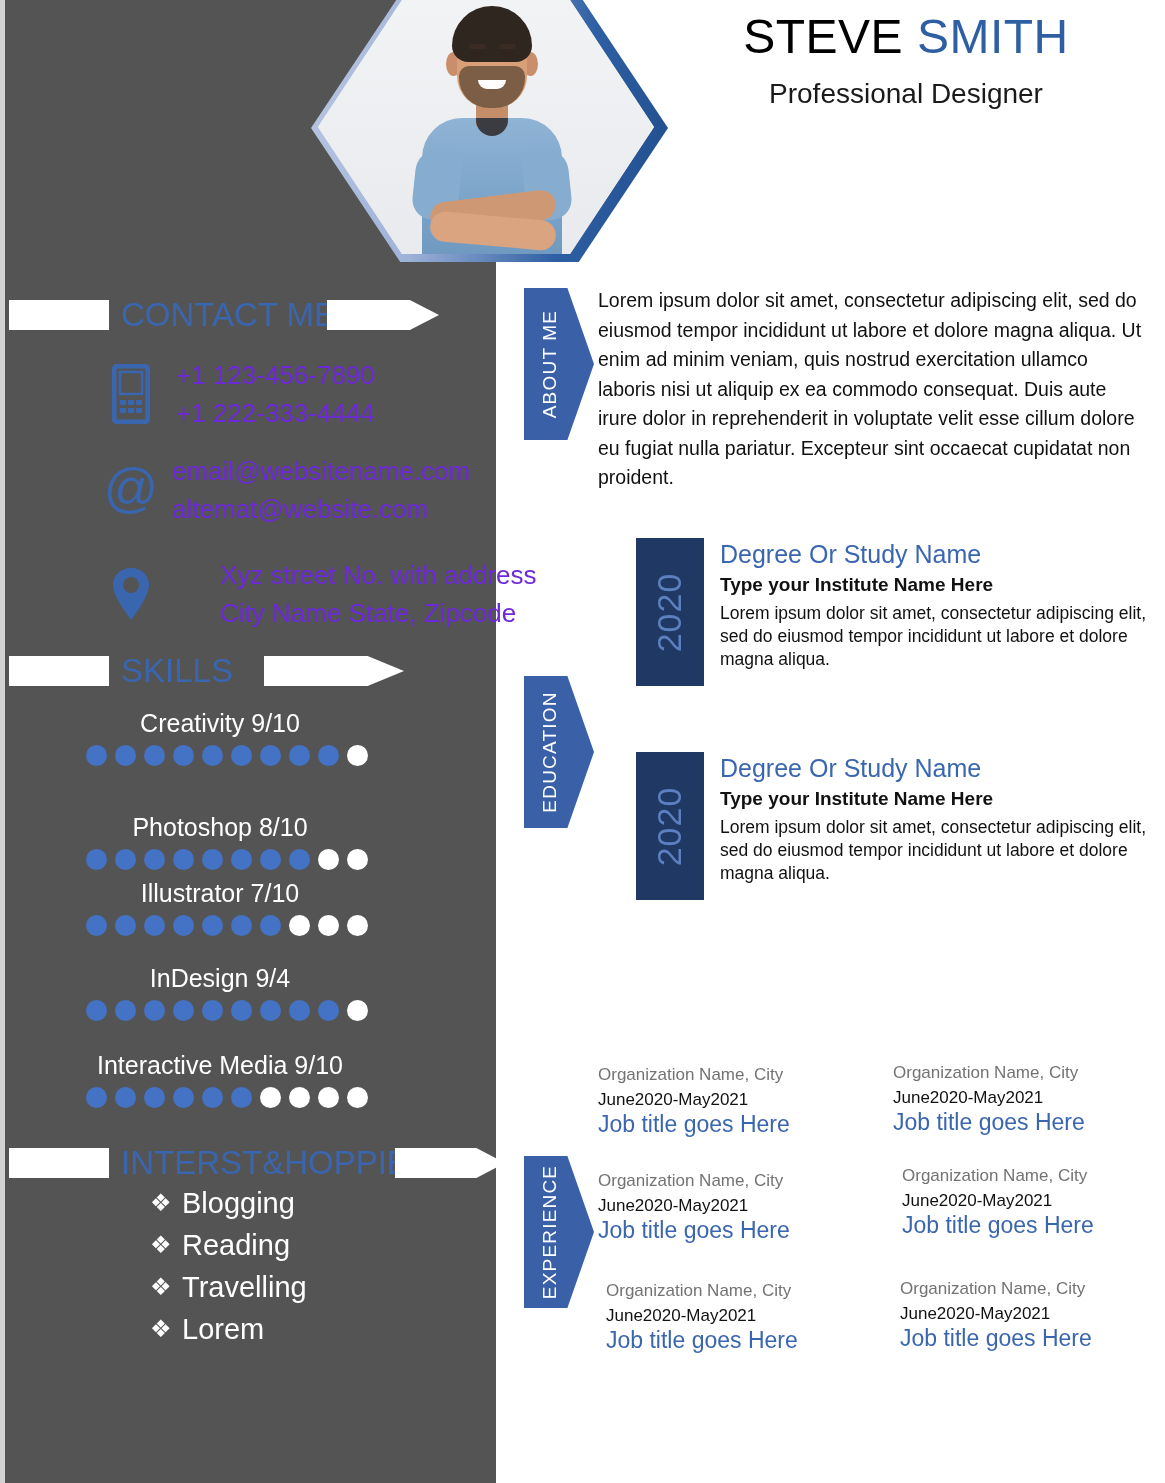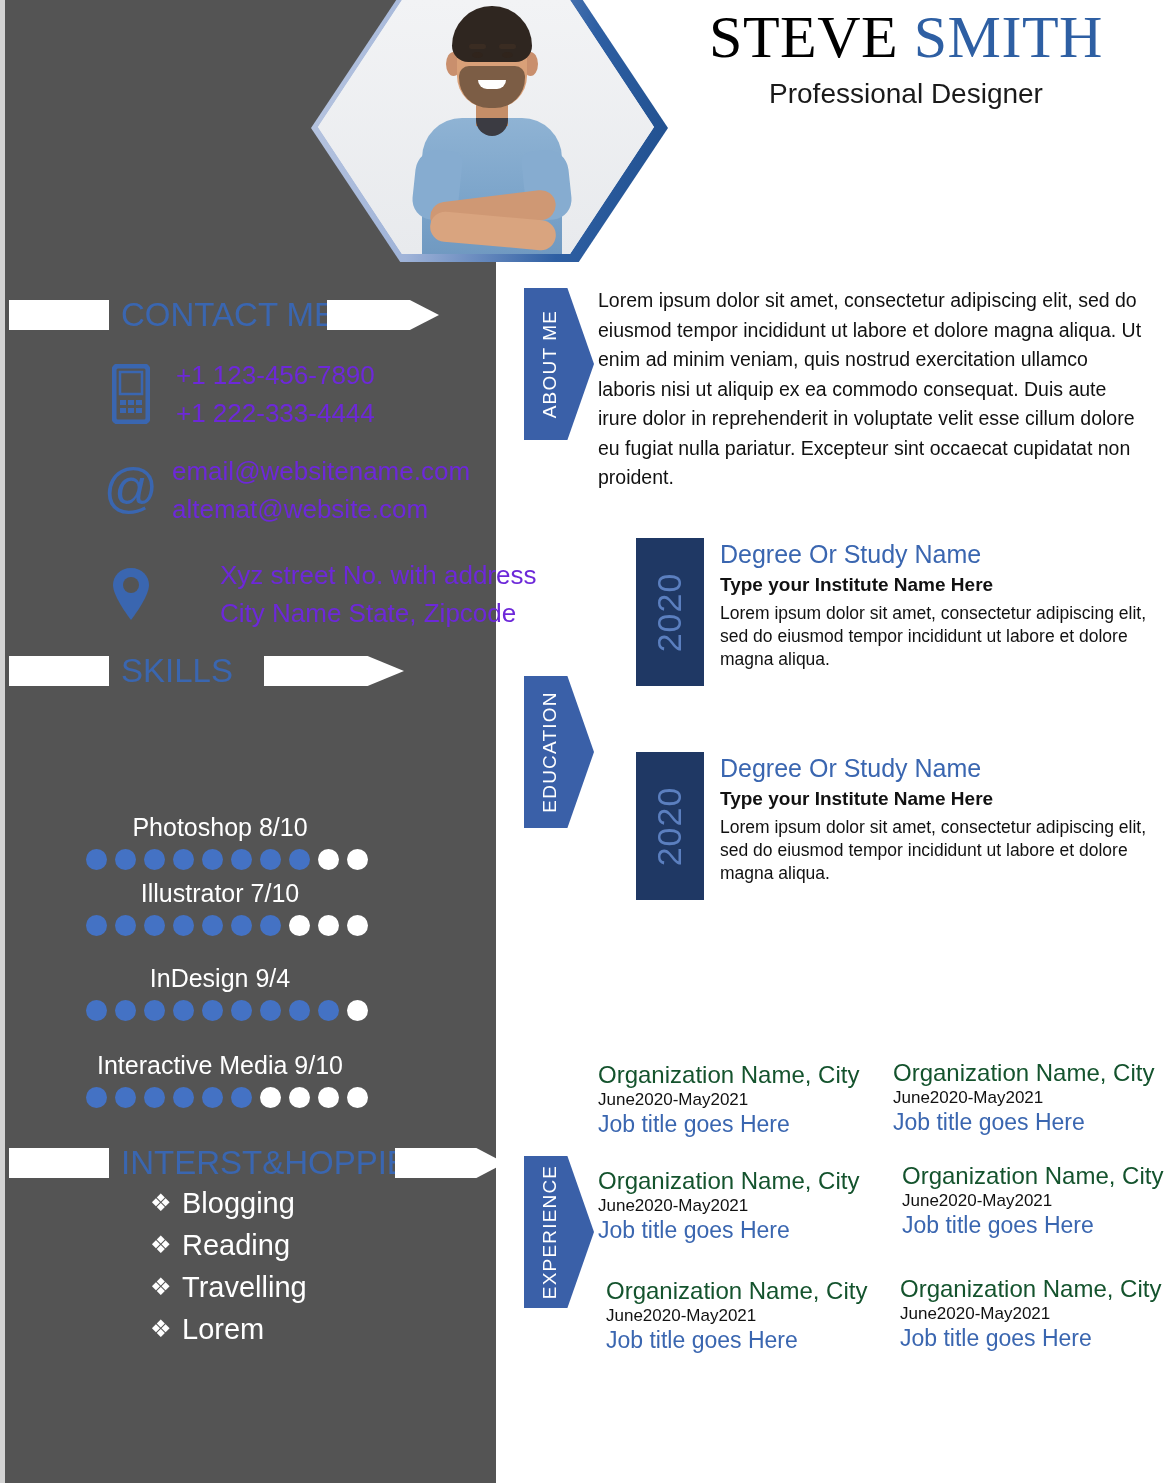--- a/index.html
+++ b/index.html
@@ -31,25 +31,24 @@
   }
 
   
   .name-block {
     position: absolute;
     left: 666px; top: 4px;
     width: 480px;
     text-align: center;
   }
   .name-line {
-    font-size: 60px;
+    font-size: 48px;
     line-height: 66px;
     letter-spacing: 0.5px;
     white-space: nowrap;
-    font-family: Liberation Serif, serif;
   }
   .name-first { color: #000000; font-weight: 400; }
   .name-last  { color: #2E5FA3; font-weight: 400; }
   .job-title {
     margin-top: 8px;
     font-size: 28px;
     line-height: 32px;
     color: #1a1a1a;
     font-weight: 400;
   }
@@ -221,21 +220,21 @@
   }
   .edu-body { margin-left: 16px; width: 452px; }
   .edu-degree { color: #3A66B0; font-size: 25px; line-height: 32px; }
   .edu-inst { color: #111111; font-size: 19px; font-weight: bold; line-height: 30px; }
   .edu-desc { color: #111111; font-size: 17.5px; line-height: 23px; margin-top: 2px; }
   #edu-1 { left: 636px; top: 538px; }
   #edu-2 { left: 636px; top: 752px; }
 
   
   .exp-item { position: absolute; width: 280px; }
-  .exp-org  { color: #14532d; font-size: 24px; line-height: 26px; white-space: nowrap; }
+  .exp-org  { color: #737373; font-size: 17px; line-height: 26px; white-space: nowrap; }
   .exp-date { color: #111111; font-size: 17px; line-height: 24px; }
   .exp-role { color: #3A66B0; font-size: 23px; line-height: 24px; }
 
   #exp-1 { left: 598px;  top: 1062px; }
   #exp-2 { left: 598px;  top: 1168px; }
   #exp-3 { left: 606px;  top: 1278px; }
   #exp-4 { left: 893px;  top: 1060px; }
   #exp-5 { left: 902px;  top: 1163px; }
   #exp-6 { left: 900px;  top: 1276px; }
 
@@ -348,20 +347,35 @@
       <div>City Name State, Zipcode</div>
     </div>
   </div>
 
   <div class="sec-head" id="head-skills">
     <div class="bar-left"></div>
     <div class="label">SKILLS</div>
     <div class="bar-right"></div>
   </div>
 
+  <div class="skill" id="skill-0" style="top:708px">
+    <div class="skill-name">Creativity 9/10</div>
+    <div class="dots">
+        <span class="dot"></span>
+        <span class="dot"></span>
+        <span class="dot"></span>
+        <span class="dot"></span>
+        <span class="dot"></span>
+        <span class="dot"></span>
+        <span class="dot"></span>
+        <span class="dot"></span>
+        <span class="dot"></span>
+        <span class="dot empty"></span>
+      </div>
+  </div>
   <div class="skill" id="skill-1" style="top:812px">
     <div class="skill-name">Photoshop 8/10</div>
     <div class="dots">
         <span class="dot"></span>
         <span class="dot"></span>
         <span class="dot"></span>
         <span class="dot"></span>
         <span class="dot"></span>
         <span class="dot"></span>
         <span class="dot"></span>

